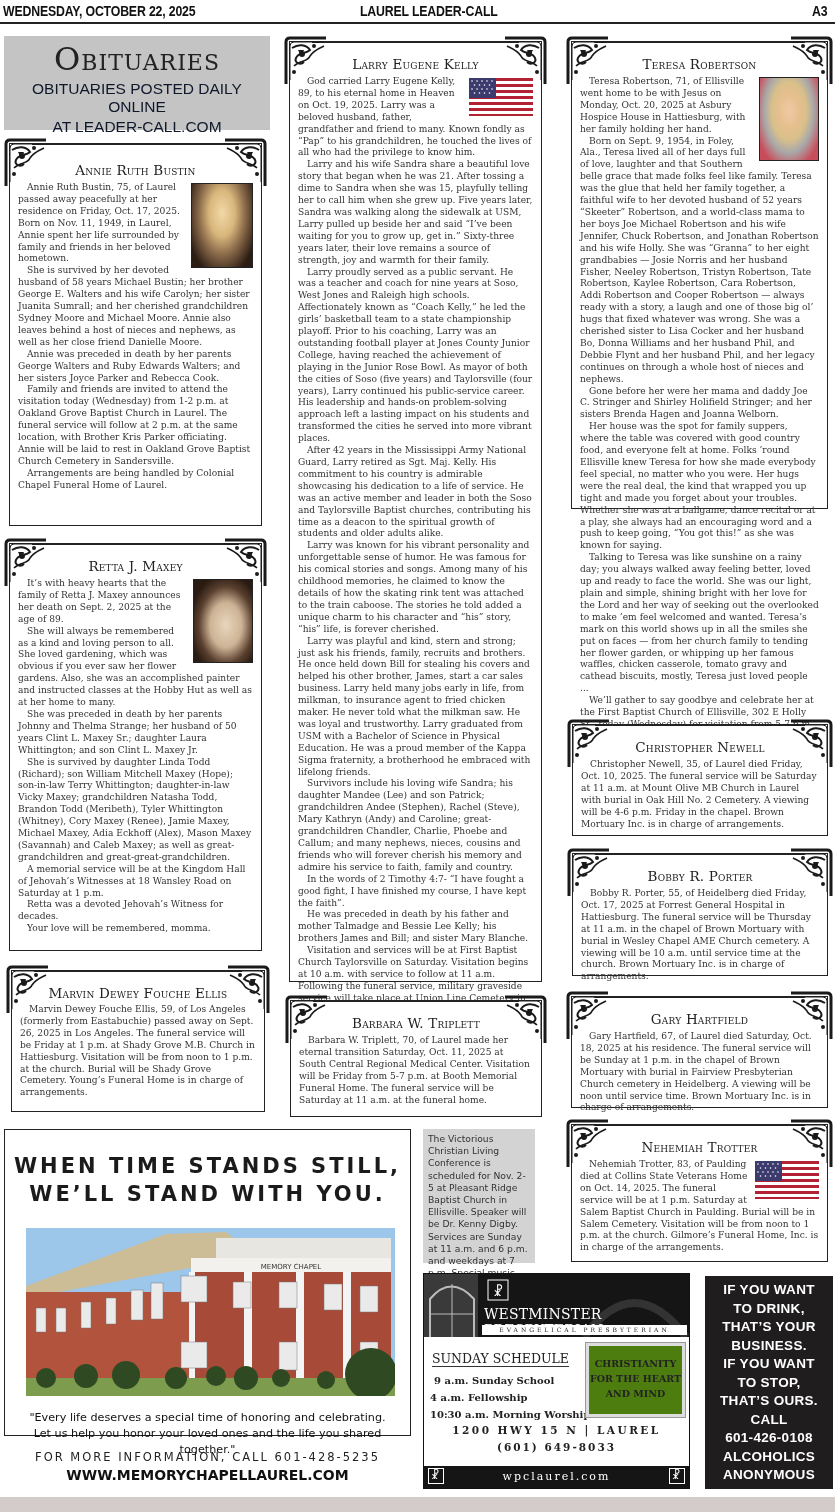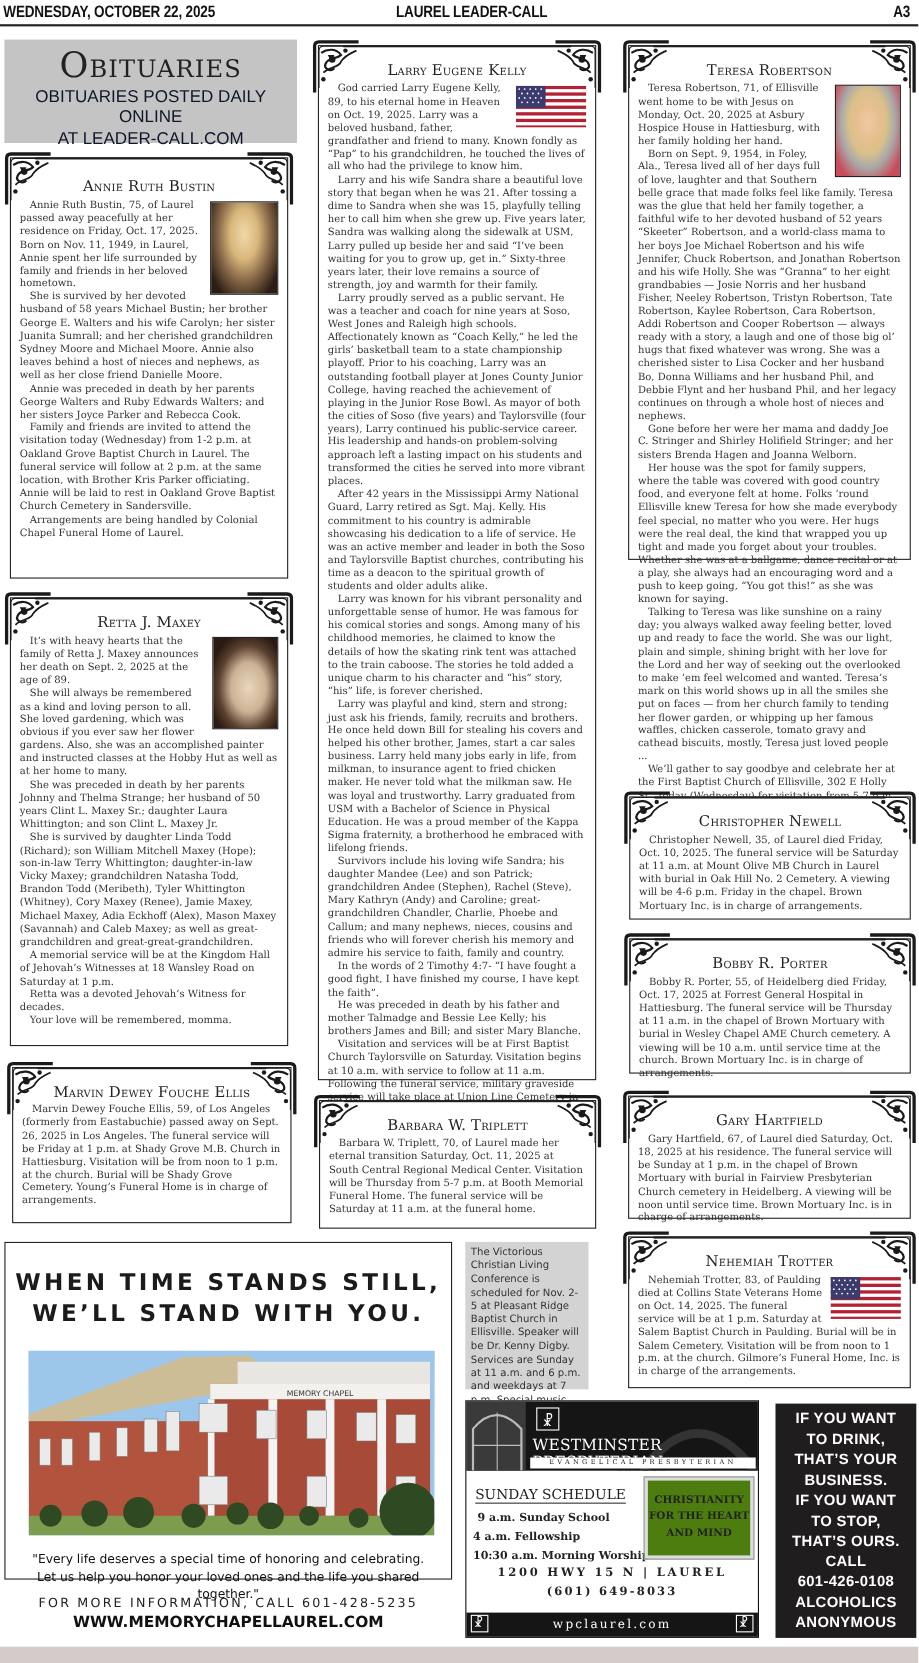--- a/index.html
+++ b/index.html
@@ -196,21 +196,21 @@
 <div class="obit" style="left:290px; top:1000px; width:252px; height:117px;">
   <div class="frame-top"></div>
   <svg class="corner l" viewBox="0 0 44 50">
       <use href="#orn-corner"></use>
     </svg>
   <svg class="corner r" viewBox="0 0 44 50">
       <use href="#orn-corner"></use>
     </svg>
   <h2 style="margin-top:14px;">Barbara W. Triplett</h2>
   <div class="body">
-    <p>Barbara W. Triplett, 70, of Laurel made her eternal transition Saturday, Oct. 11, 2025 at South Central Regional Medical Center. Visitation will be Thursday from 5-7 p.m. at Booth Memorial Funeral Home. The funeral service will be Saturday at 11 a.m. at the funeral home.</p>
+    <p>Barbara W. Triplett, 70, of Laurel made her eternal transition Saturday, Oct. 11, 2025 at South Central Regional Medical Center. Visitation will be Friday from 5-7 p.m. at Booth Memorial Funeral Home. The funeral service will be Saturday at 11 a.m. at the funeral home.</p>
   </div>
 </div>
 
 <div class="obit" style="left:571px; top:41px; width:257px; height:468px;">
   <div class="frame-top"></div>
   <svg class="corner l" viewBox="0 0 44 50">
       <use href="#orn-corner"></use>
     </svg>
   <svg class="corner r" viewBox="0 0 44 50">
       <use href="#orn-corner"></use>

